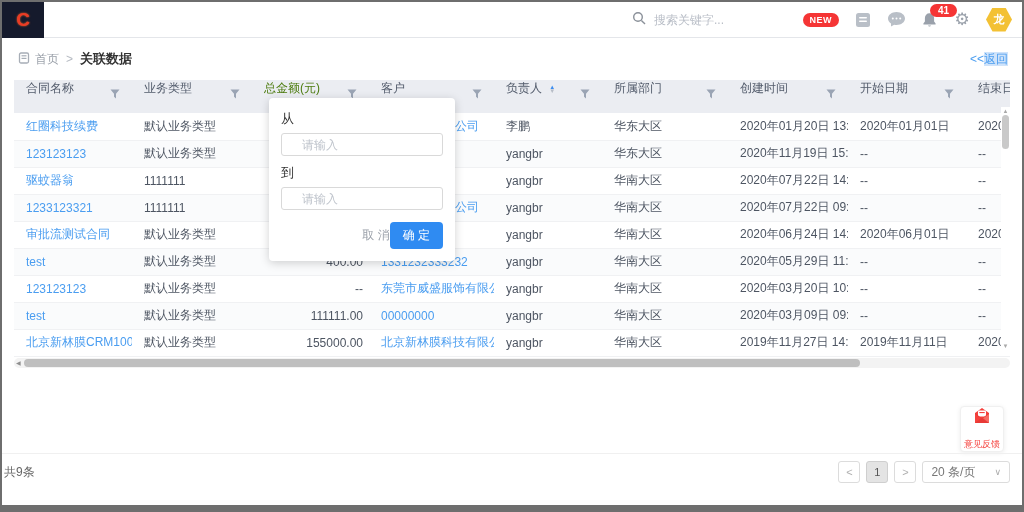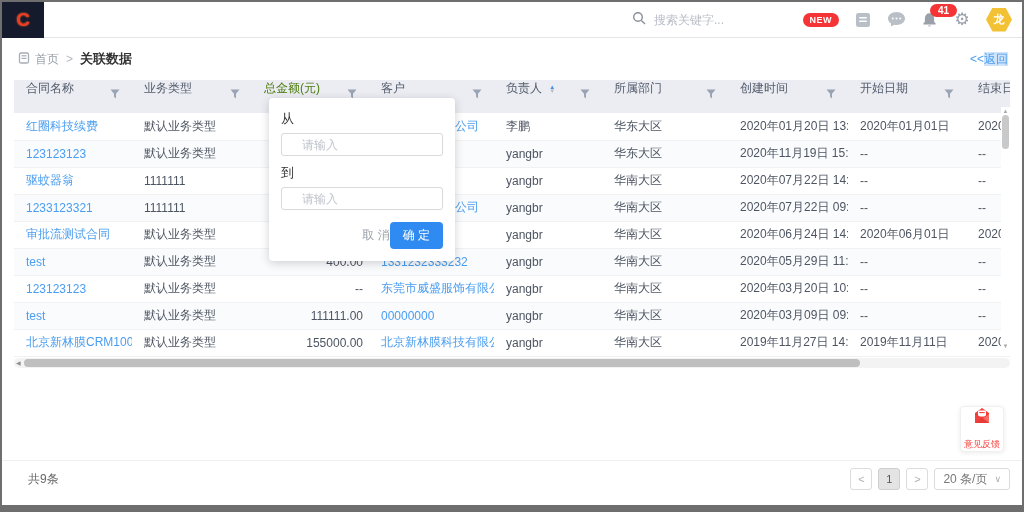--- a/index.html
+++ b/index.html
@@ -64,25 +64,25 @@
   
   .filter-popup { position:absolute; left:267px; top:96px; width:186px; background:#fff; border-radius:4px; box-shadow:0 2px 10px rgba(0,0,0,.18); padding:12px 12px 12px; z-index:20; }
   .fp-label { font-size:13px; color:#333; margin-bottom:5px; }
   .fp-input { width:162px; height:23px; border:1px solid #d9d9d9; border-radius:3px; font-size:12px; padding:0 20px; outline:none; margin-bottom:8px; color:#333; }
   .fp-input::placeholder { color:#bfc4cc; }
   .fp-actions { display:flex; justify-content:flex-end; align-items:center; margin-top:4px; }
   .btn-cancel { border:none; background:transparent; color:#9aa0a9; font-size:12px; cursor:pointer; }
   .btn-confirm { border:none; background:#2f8bf2; color:#fff; font-size:12px; padding:5px 13px; border-radius:4px; cursor:pointer; }
 
   
-  .footer { position:absolute; left:0; bottom:8px; width:1020px; height:37px; border-top:1px solid #f0f0f0; display:flex; align-items:center; padding:0 26px; font-size:12px; color:#666; }
+  .footer { position:absolute; left:0; bottom:15px; width:1020px; height:37px; border-top:1px solid #f0f0f0; display:flex; align-items:center; padding:0 2px; font-size:12px; color:#666; }
   .pager { position:absolute; right:12px; display:flex; align-items:center; gap:6px; }
   .pg-btn { width:22px; height:22px; border:1px solid #dcdcdc; background:#fff; border-radius:3px; color:#b0b0b0; font-size:11px; cursor:pointer; }
   .pg-current { background:#e4e4e4; color:#555; border-color:#cfcfcf; }
-  .pg-size { display:flex; align-items:center; gap:7px; border:1px solid #dcdcdc; border-radius:3px; height:22px; padding:0 8px; color:#777; cursor:pointer; background:#fff; }
+  .pg-size { display:flex; align-items:center; gap:19px; border:1px solid #dcdcdc; border-radius:3px; height:22px; padding:0 8px; color:#777; cursor:pointer; background:#fff; }
   .pg-size .caret { font-size:9px; color:#aaa; }
 
   
   .feedback { position:absolute; right:18px; bottom:53px; width:44px; height:46px; background:#fff; border:1px solid #f0f0f0; border-radius:4px; box-shadow:0 1px 5px rgba(0,0,0,.08); display:flex; flex-direction:column; align-items:center; justify-content:center; gap:10px; cursor:pointer; }
   .feedback-label { font-size:9px; color:#f5413d; }
 </style>
 </head>
 <body>
 
 <div class="page">

